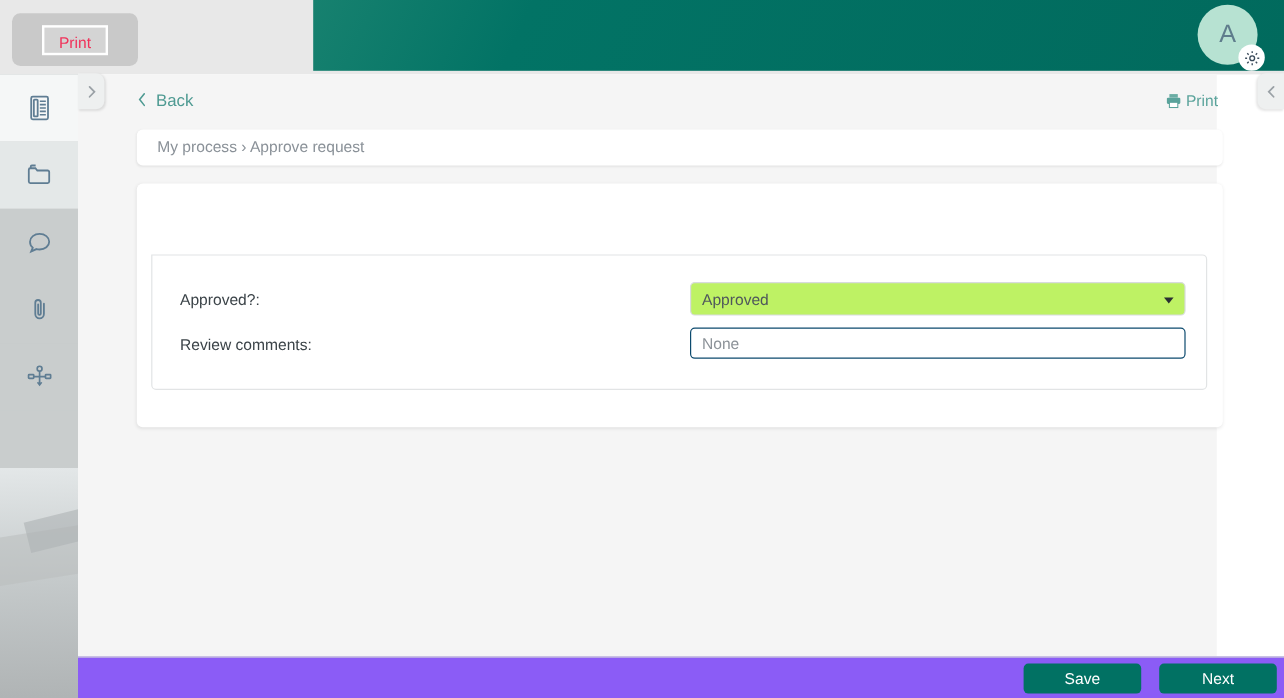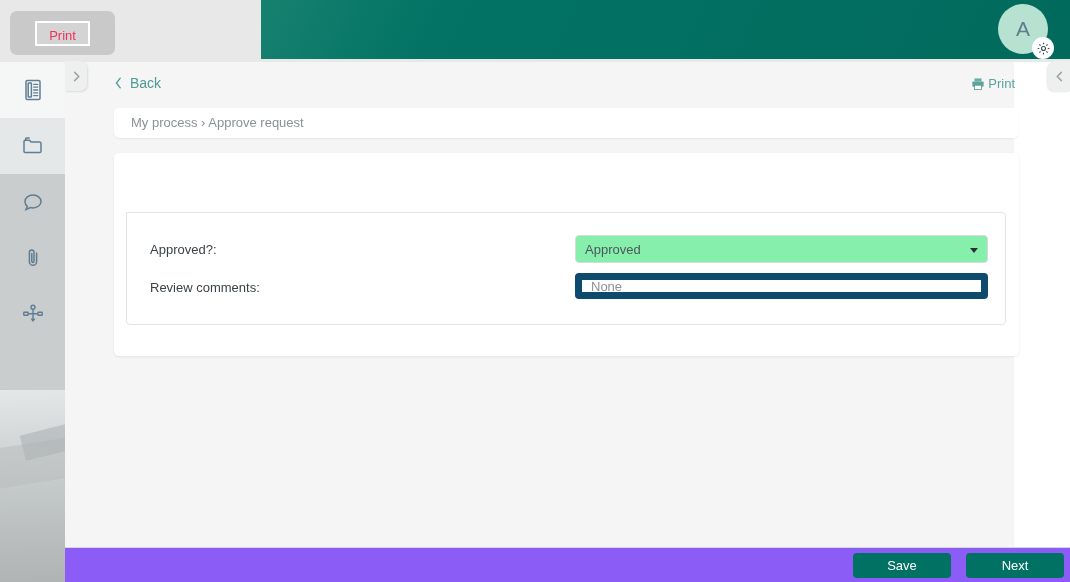--- a/index.html
+++ b/index.html
@@ -253,42 +253,42 @@
   }
   .field-control {
     position: absolute;
     left: 448px;
     width: 413px;
   }
   .select-box {
     height: 28px;
     border: 1px solid #d8dbdd;
     border-radius: 4px;
-    background: #86efac;
+    background: #bef264;
     box-sizing: border-box;
     position: relative;
     cursor: pointer;
   }
   .select-value {
     position: absolute;
     left: 9px; top: 6px;
     font-size: 13px;
     color: #4f575c;
   }
   .select-arrow {
     position: absolute;
     right: 9px; top: 12px;
     width: 0; height: 0;
     border-left: 4px solid transparent;
     border-right: 4px solid transparent;
     border-top: 5px solid #2a2f33;
   }
   .text-box {
     height: 26px;
-    border: 7px solid #0c4a6e;
+    border: 1px solid #0c4a6e;
     border-radius: 4px;
     background: #ffffff;
     box-sizing: border-box;
     font-family: "Liberation Sans", sans-serif;
     font-size: 13px;
     color: #8c9298;
     padding: 0 9px;
     width: 413px;
     outline: none;
   }

